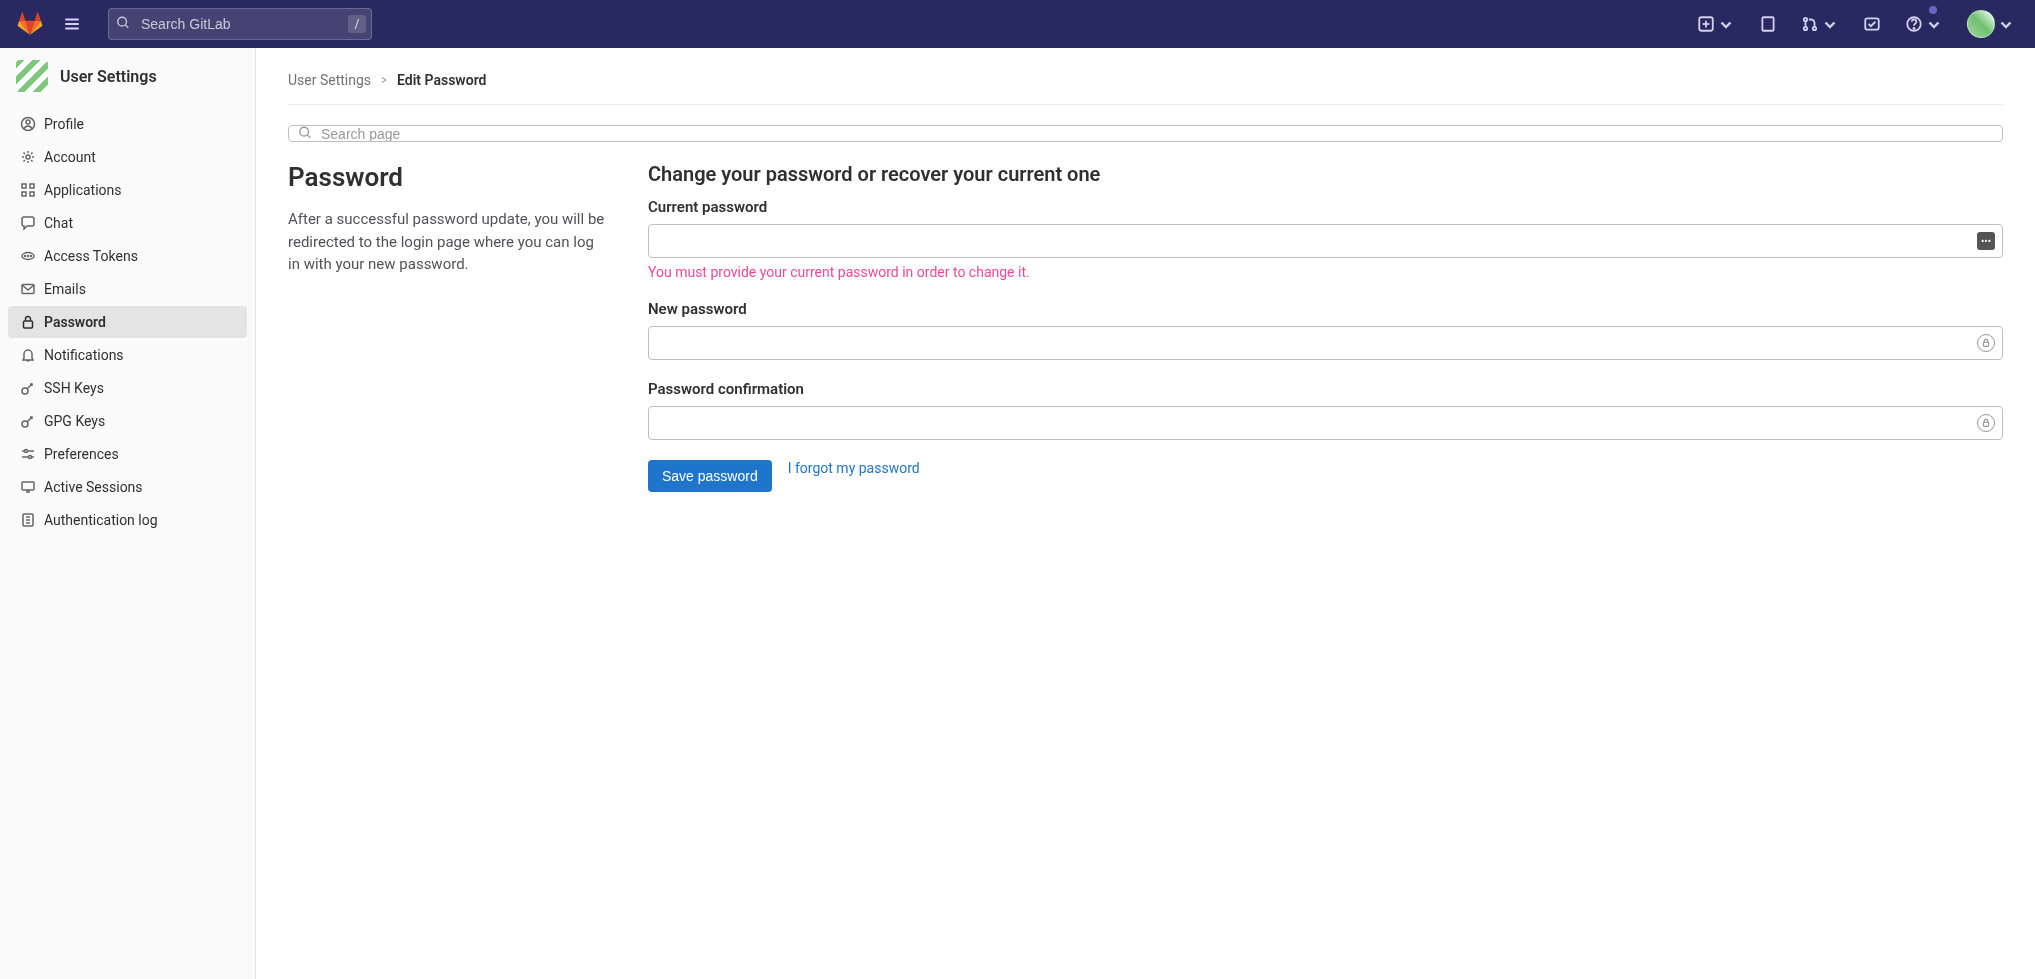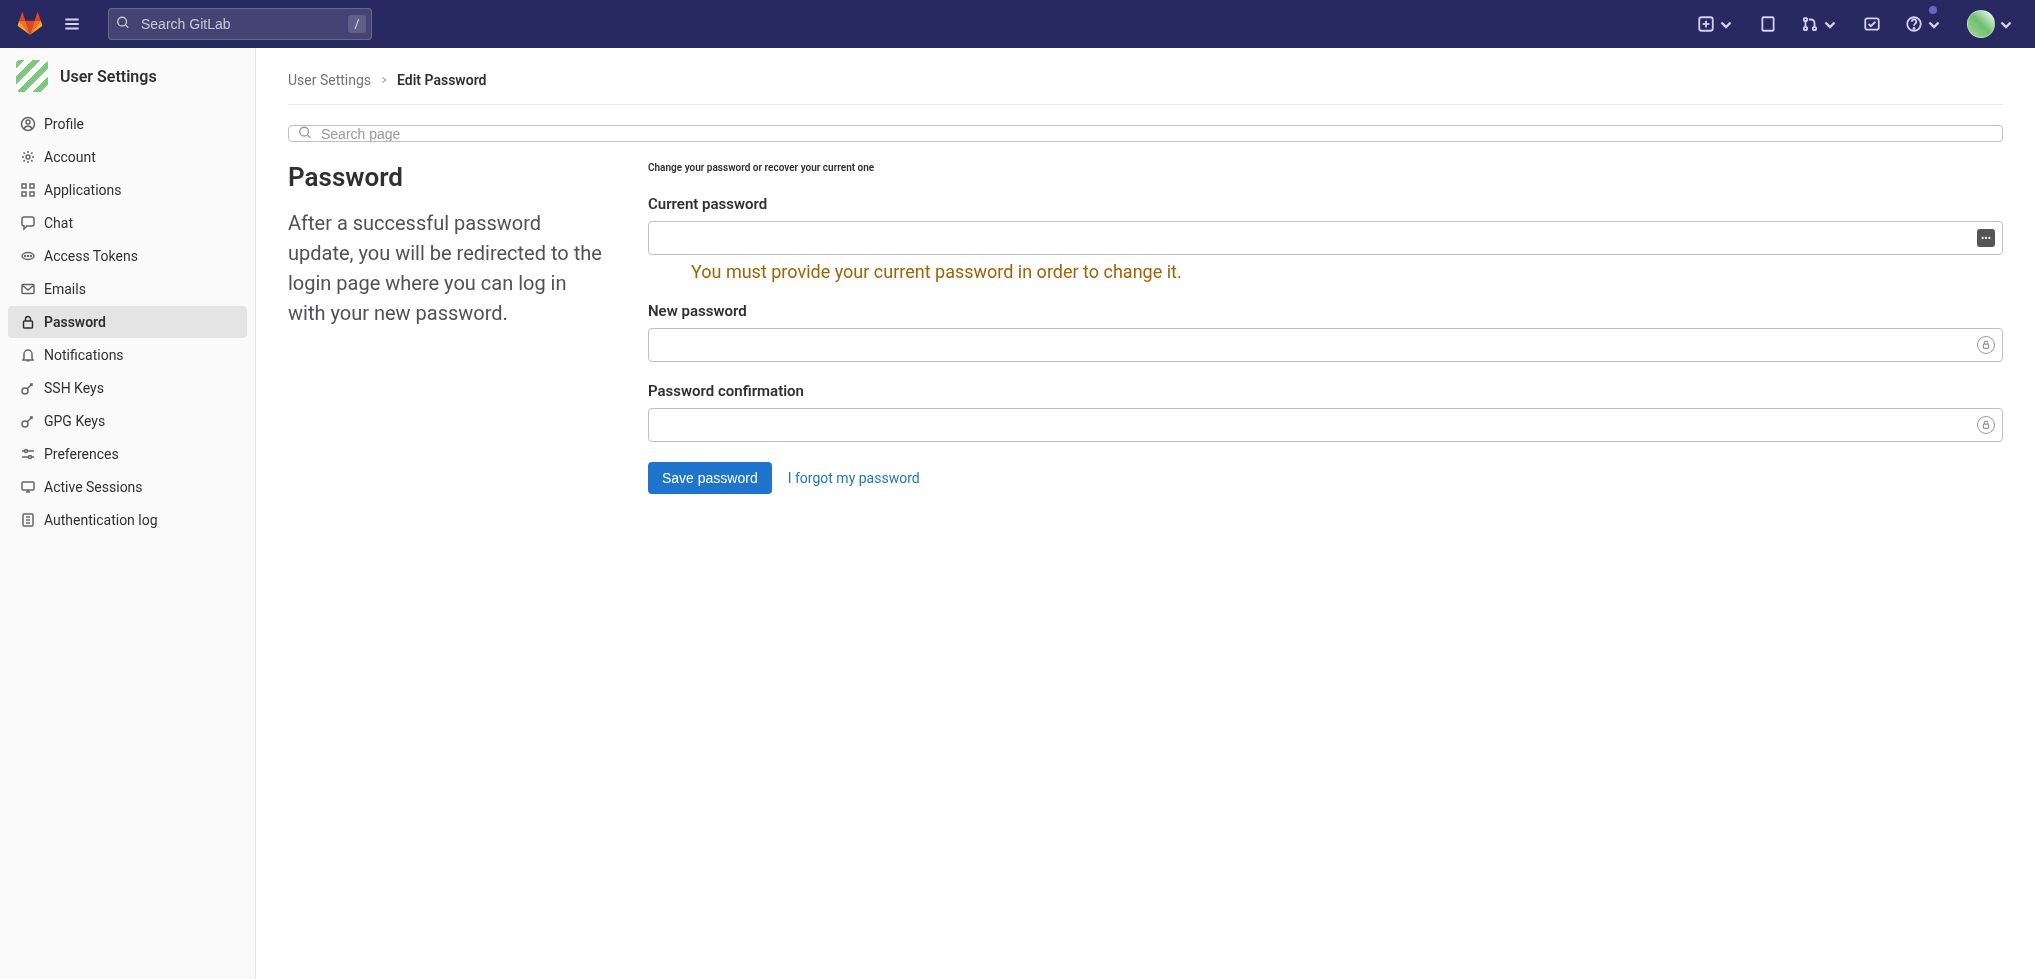--- a/index.html
+++ b/index.html
@@ -43,32 +43,32 @@
 
 .page-search { position: relative; margin-bottom: 20px; }
 .page-search input { width: 100%; height: 17px; border: 1px solid #bfbfbf; border-radius: 4px; padding: 0 12px 0 32px; font-size: 14px; }
 .page-search input::placeholder { color: #999; }
 .page-search .icon { position: absolute; left: 10px; top: 50%; transform: translateY(-50%); color: #999; }
 
 .content-row { display: flex; gap: 40px; }
 .content-left { width: 320px; flex-shrink: 0; }
 .content-right { flex: 1; }
 .page-heading { font-size: 26px; font-weight: 600; margin-bottom: 16px; }
-.page-desc { color: #535158; line-height: 1.5; font-size: 20px; }
-.section-title { font-weight: 600; font-size: 10px; margin-bottom: 22px; }
+.page-desc { color: #535158; line-height: 1.5; font-size: 15px; }
+.section-title { font-weight: 600; font-size: 20px; margin-bottom: 12px; }
 
 .form-group { margin-bottom: 20px; }
 .form-label { display: block; font-weight: 600; margin-bottom: 8px; font-size: 15px; }
 .form-input { width: 100%; height: 34px; border: 1px solid #bfbfbf; border-radius: 4px; padding: 0 36px 0 10px; font-size: 14px; position: relative; }
 .input-wrap { position: relative; }
 .input-icon-right { position: absolute; right: 8px; top: 50%; transform: translateY(-50%); width: 18px; height: 18px; display: flex; align-items: center; justify-content: center; color: #666; background: #555; border-radius: 3px; color: #fff; font-size: 10px; }
 .input-icon-right.ghost { background: transparent; border: 1px solid #999; color: #999; border-radius: 50%; }
-.form-help { color: #a16207; margin-top: 6px; font-size: 18px; margin-left: 43px; }
-
-.form-actions { display: flex; align-items: center; gap: 16px; margin-top: 8px; }
+.form-help { color: #ec4899; margin-top: 6px; font-size: 14px; }
+
+.form-actions { display: flex; gap: 16px; margin-top: 8px; }
 .btn-primary { background: #1f75cb; color: #fff; border: none; border-radius: 4px; padding: 8px 14px; font-size: 14px; cursor: pointer; }
 .link { color: #1f75cb; text-decoration: none; cursor: pointer; font-size: 14px; }
 </style>
 </head>
 <body>
 
 <div class="navbar">
   <div class="navbar-left">
     <div class="gitlab-logo">
       <svg viewBox="0 0 24 24" width="26" height="26">

